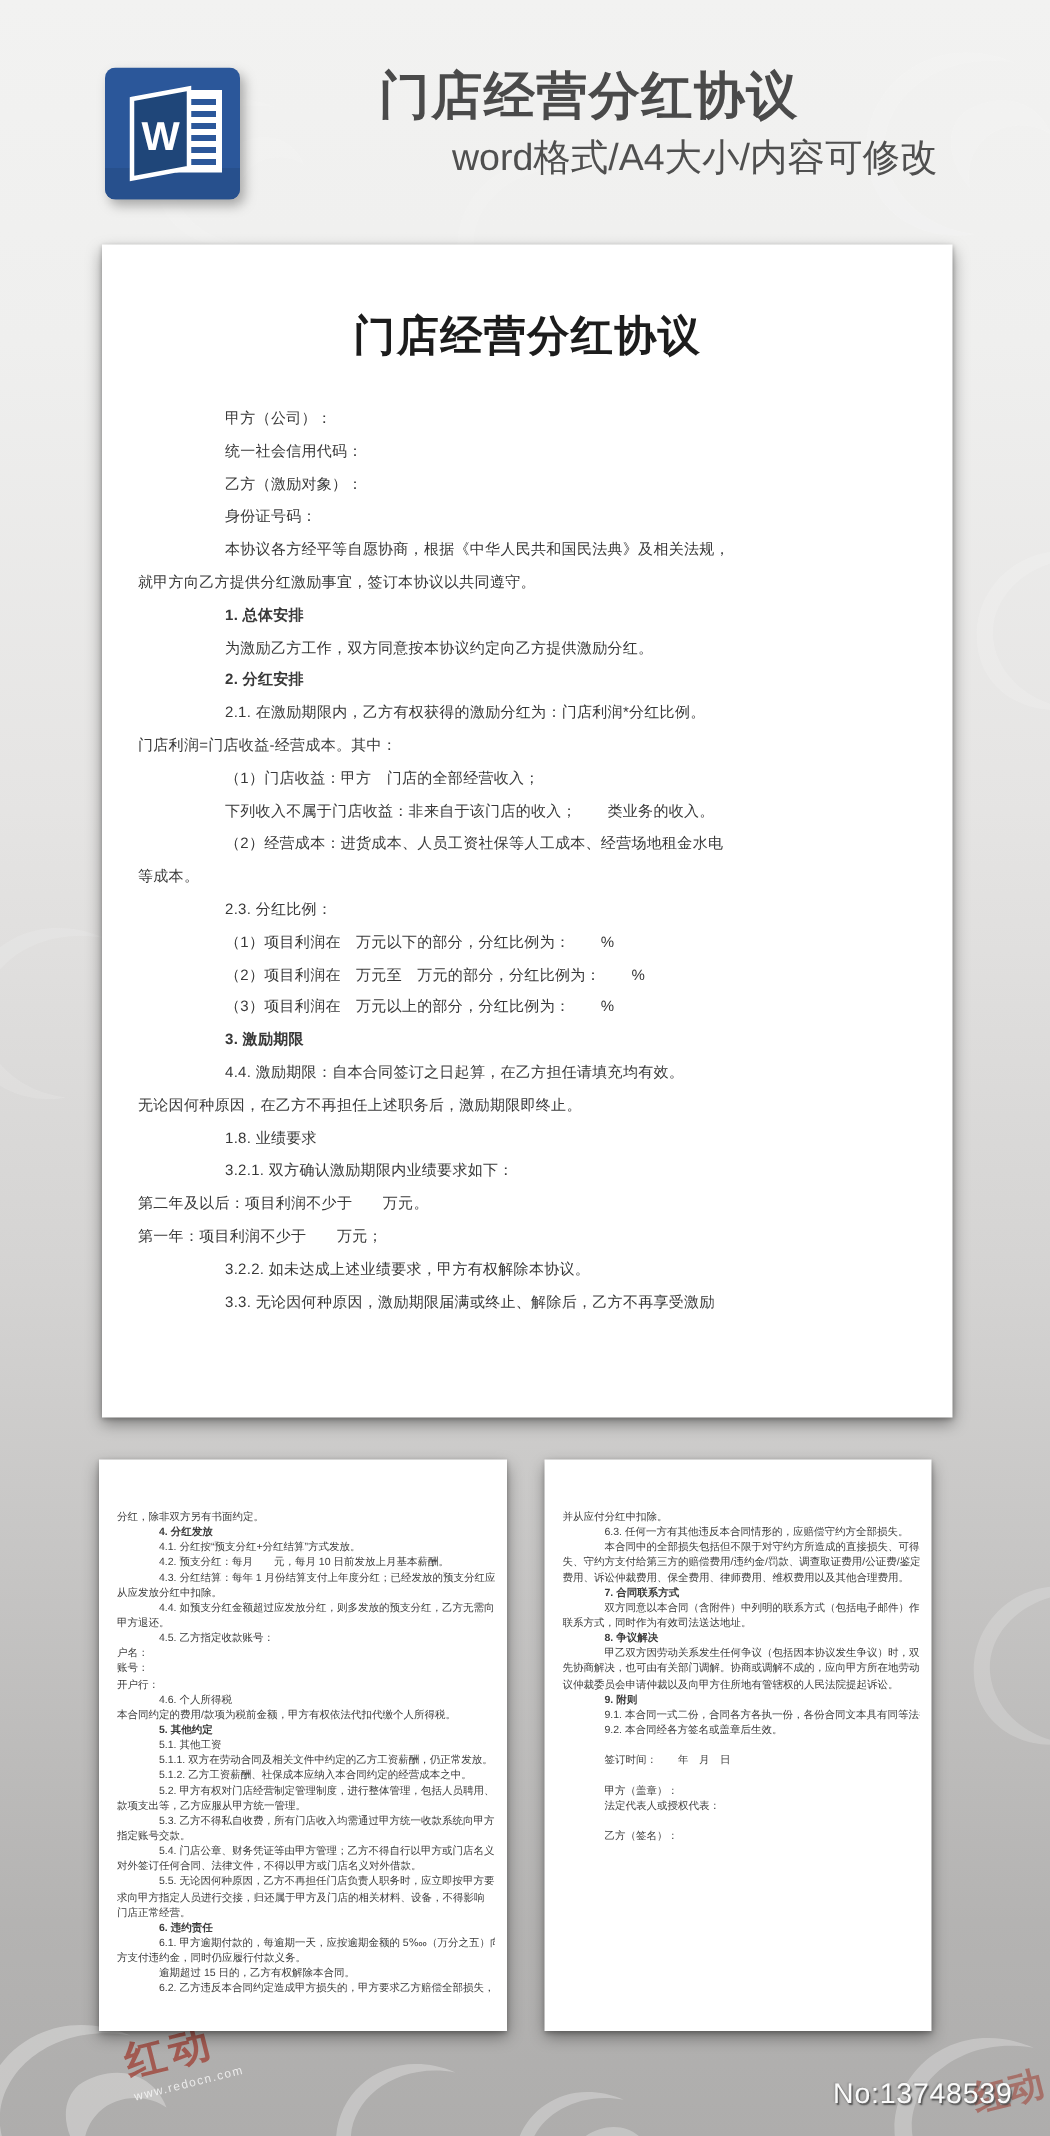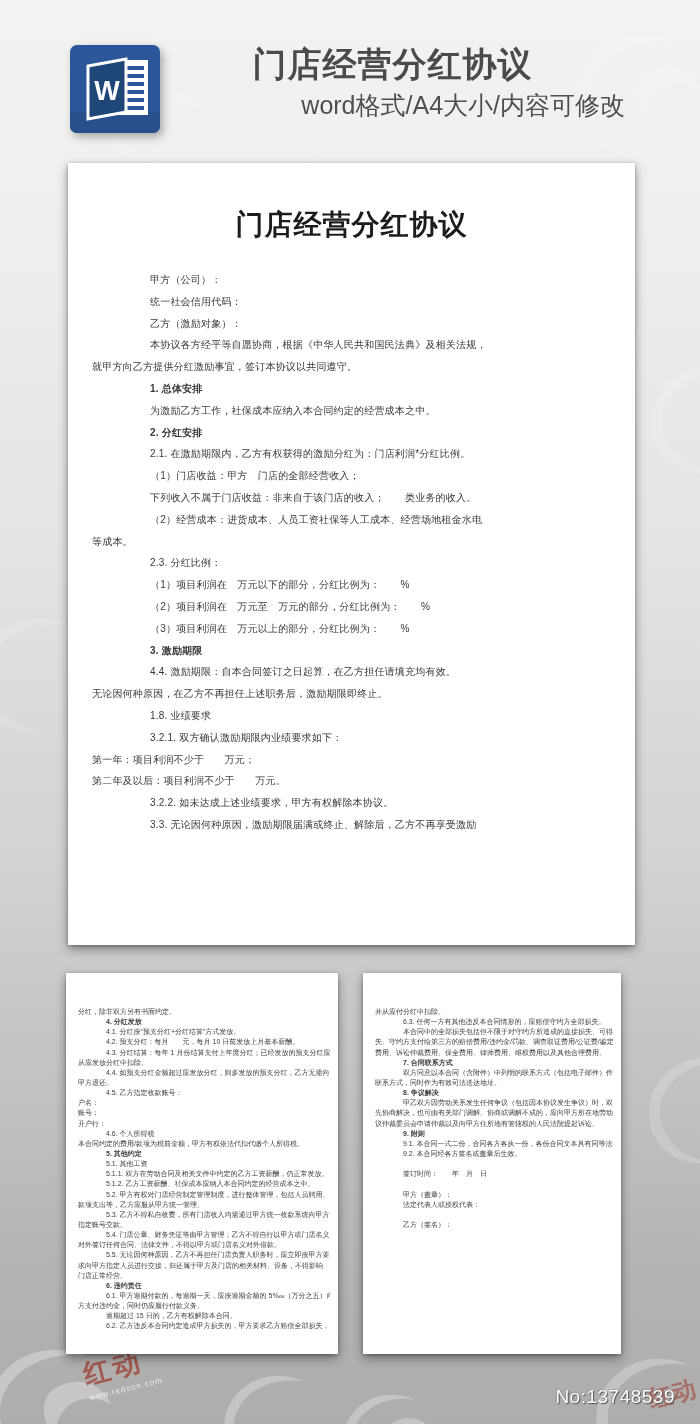--- a/index.html
+++ b/index.html
@@ -125,41 +125,43 @@
     <div class="header-subtitle">word格式/A4大小/内容可修改</div>
   </div>
 </div>
 
 <div class="page page-main">
   <div class="doc-title">门店经营分红协议</div>
   <div class="body-main">
       <div class="line">甲方（公司）：</div>
       <div class="line">统一社会信用代码：</div>
       <div class="line">乙方（激励对象）：</div>
+      <div class="line">身份证号码：</div>
       <div class="line">本协议各方经平等自愿协商，根据《中华人民共和国民法典》及相关法规，</div>
       <div class="line noindent">就甲方向乙方提供分红激励事宜，签订本协议以共同遵守。</div>
       <div class="line bold">1. 总体安排</div>
-      <div class="line">为激励乙方工作，社保成本应纳入本合同约定的经营成本之中。</div>
+      <div class="line">为激励乙方工作，双方同意按本协议约定向乙方提供激励分红。</div>
       <div class="line bold">2. 分红安排</div>
       <div class="line">2.1. 在激励期限内，乙方有权获得的激励分红为：门店利润*分红比例。</div>
+      <div class="line noindent">门店利润=门店收益-经营成本。其中：</div>
       <div class="line">（1）门店收益：甲方　门店的全部经营收入；</div>
       <div class="line">下列收入不属于门店收益：非来自于该门店的收入；　　类业务的收入。</div>
       <div class="line">（2）经营成本：进货成本、人员工资社保等人工成本、经营场地租金水电</div>
       <div class="line noindent">等成本。</div>
       <div class="line">2.3. 分红比例：</div>
       <div class="line">（1）项目利润在　万元以下的部分，分红比例为：　　%</div>
       <div class="line">（2）项目利润在　万元至　万元的部分，分红比例为：　　%</div>
       <div class="line">（3）项目利润在　万元以上的部分，分红比例为：　　%</div>
       <div class="line bold">3. 激励期限</div>
       <div class="line">4.4. 激励期限：自本合同签订之日起算，在乙方担任请填充均有效。</div>
       <div class="line noindent">无论因何种原因，在乙方不再担任上述职务后，激励期限即终止。</div>
       <div class="line">1.8. 业绩要求</div>
       <div class="line">3.2.1. 双方确认激励期限内业绩要求如下：</div>
+      <div class="line noindent">第二年及以后：项目利润不少于　　万元。</div>
       <div class="line noindent">第一年：项目利润不少于　　万元；</div>
-      <div class="line noindent">第二年及以后：项目利润不少于　　万元。</div>
       <div class="line">3.2.2. 如未达成上述业绩要求，甲方有权解除本协议。</div>
       <div class="line">3.3. 无论因何种原因，激励期限届满或终止、解除后，乙方不再享受激励</div>
     </div>
 </div>
 
 <div class="page page-small-left">
   <div class="body-small">
       <div class="line noindent">分红，除非双方另有书面约定。</div>
       <div class="line bold">4. 分红发放</div>
       <div class="line">4.1. 分红按“预支分红+分红结算”方式发放。</div>

